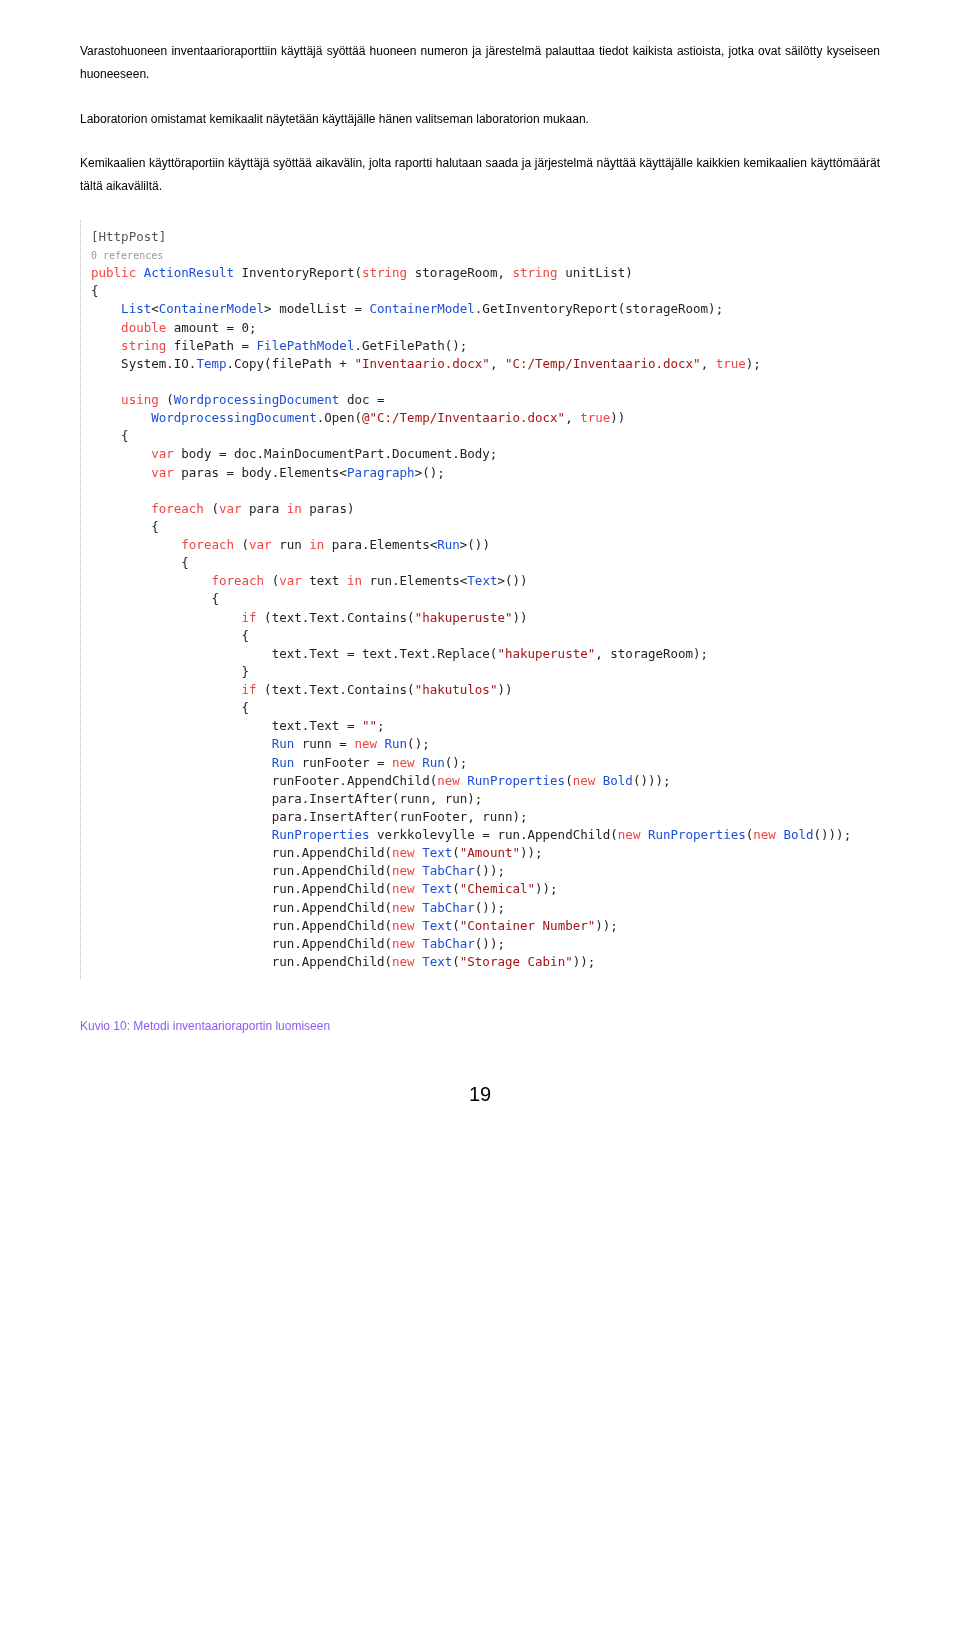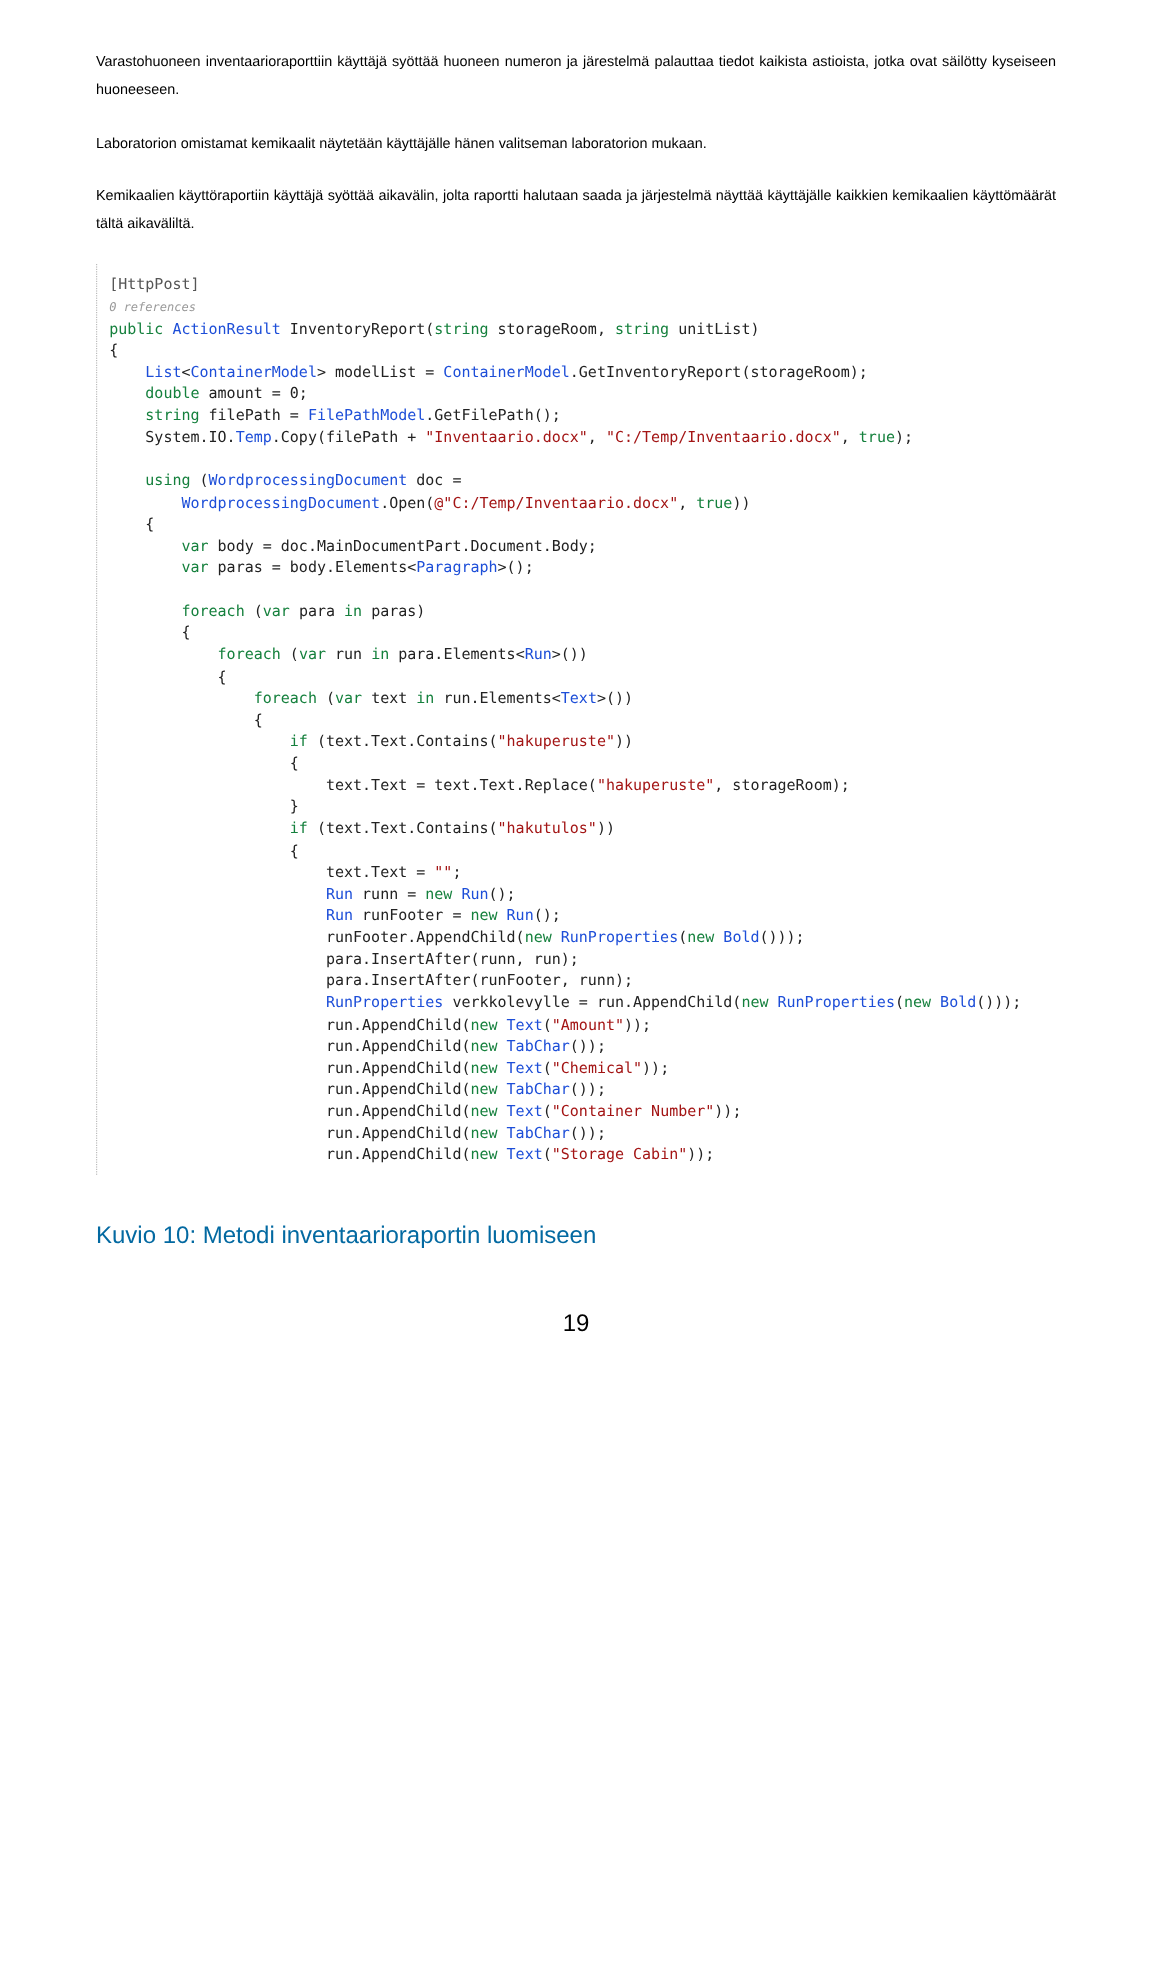--- a/index.html
+++ b/index.html
@@ -23,28 +23,28 @@
     margin: 20px 0 40px 0;
     font-family: Consolas, monospace;
     font-size: 12.5px;
     line-height: 1.45;
     white-space: pre;
     color: #222;
     padding: 8px 10px 8px 10px;
     border-left: 1px dotted #bbb;
     position: relative;
   }
-  .kw { color: #15803d; }
+  .kw { color: #ef4444; }
   .type { color: #1d4ed8; }
   .str { color: #a31515; }
   .attr { color: #555; }
-  .refcount { color: #999; font-size: 10px; font-style: italic; }
+  .refcount { color: #999; font-size: 10px; }
   .caption {
-    font-size: 20px;
-    color: #0369a1;
+    font-size: 12px;
+    color: #8b5cf6;
     margin: 20px 0 40px 0;
   }
   .page-num {
     text-align: center;
     font-size: 20px;
     margin-top: 50px;
   }
 </style>
 </head>
 <body>

